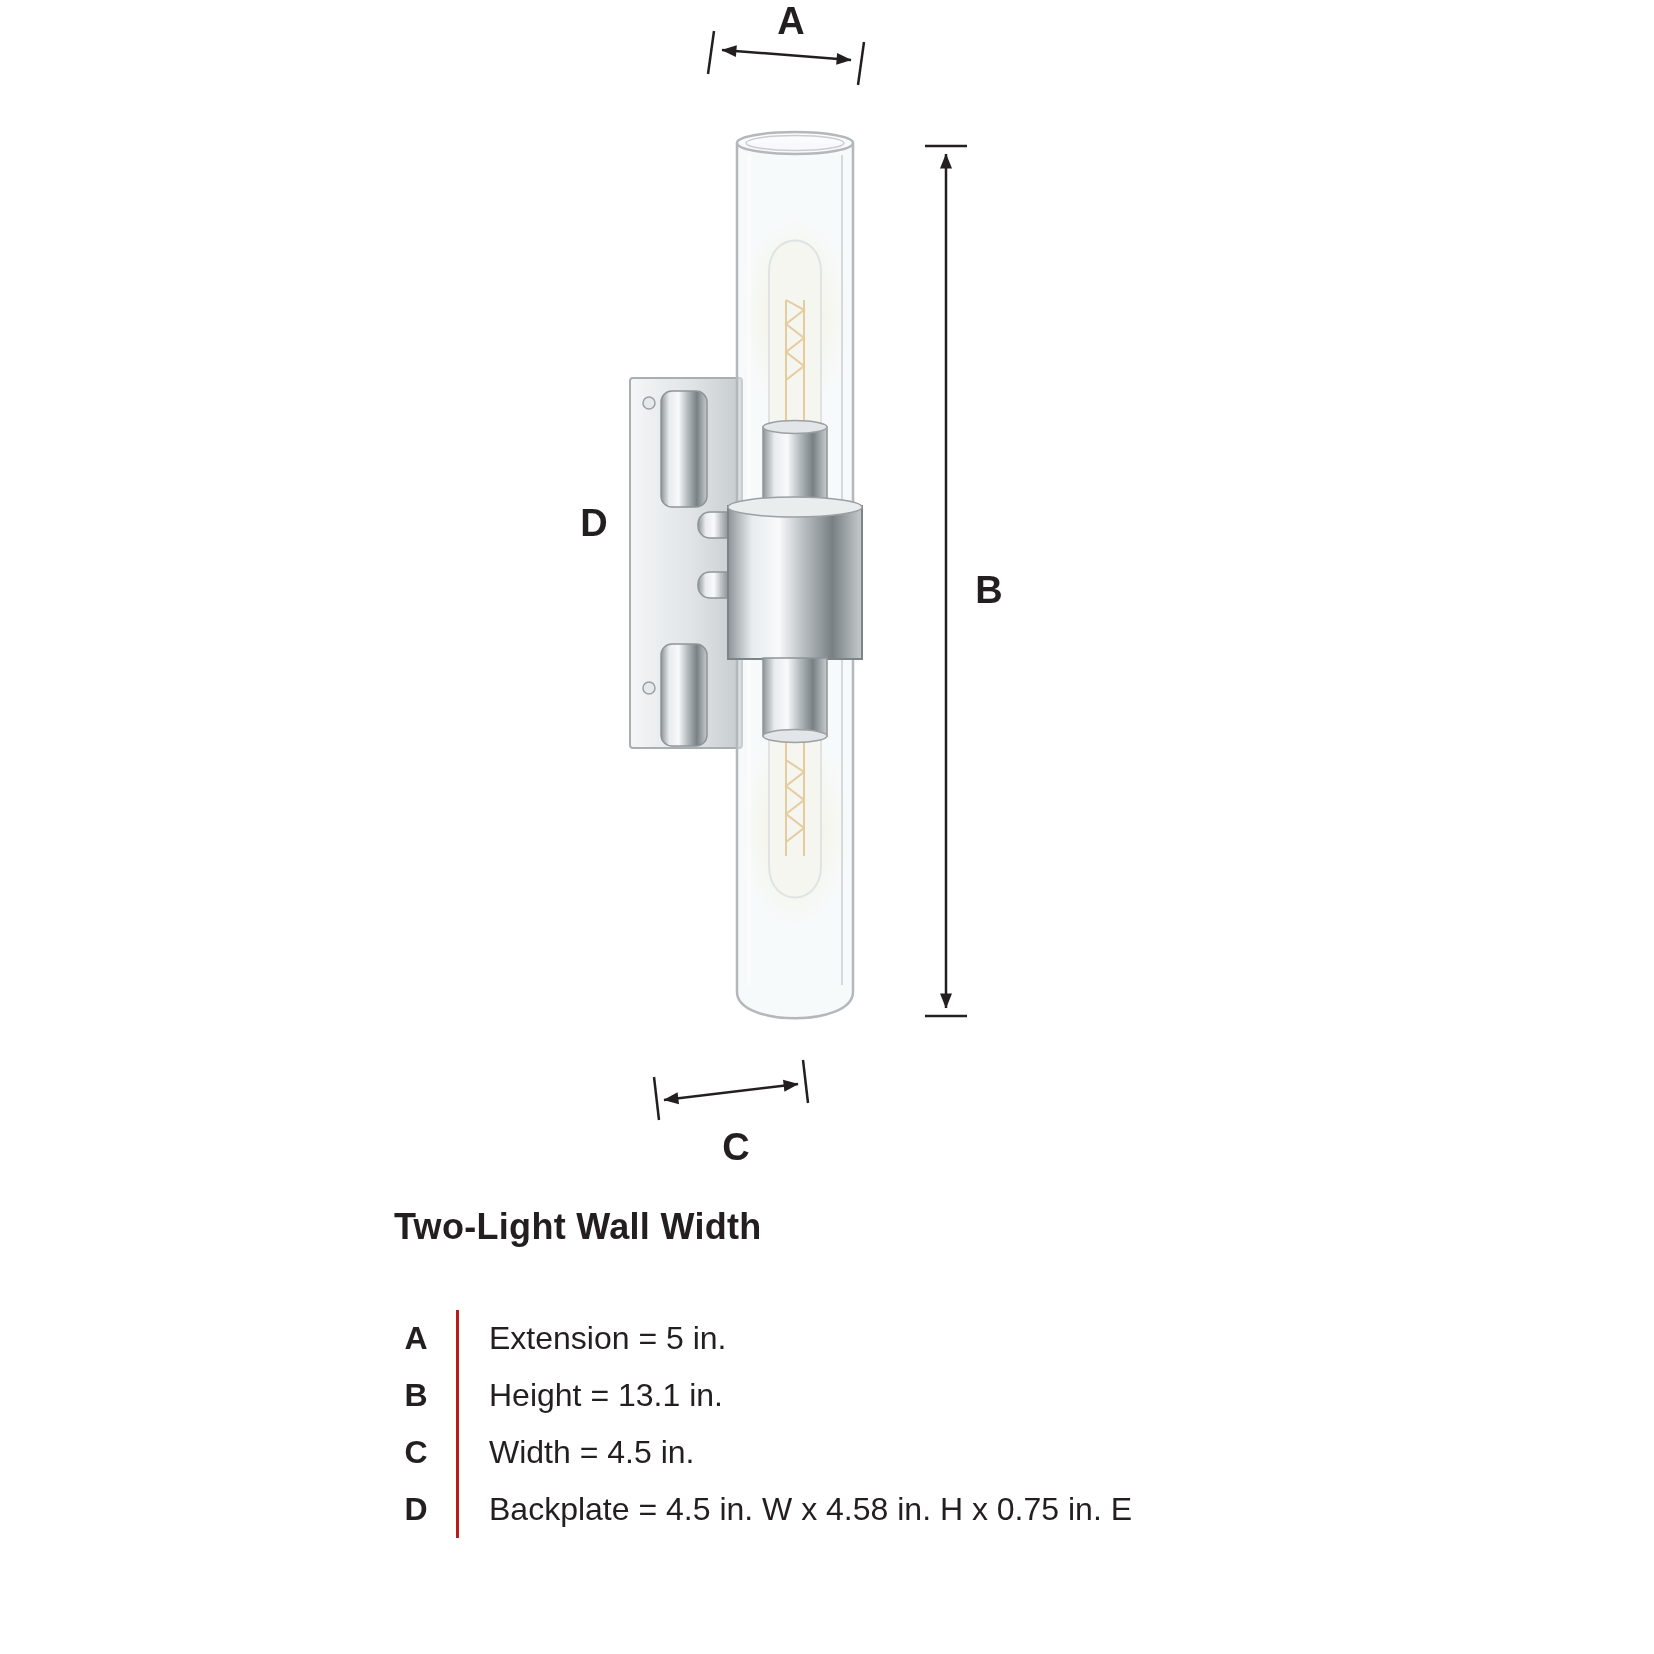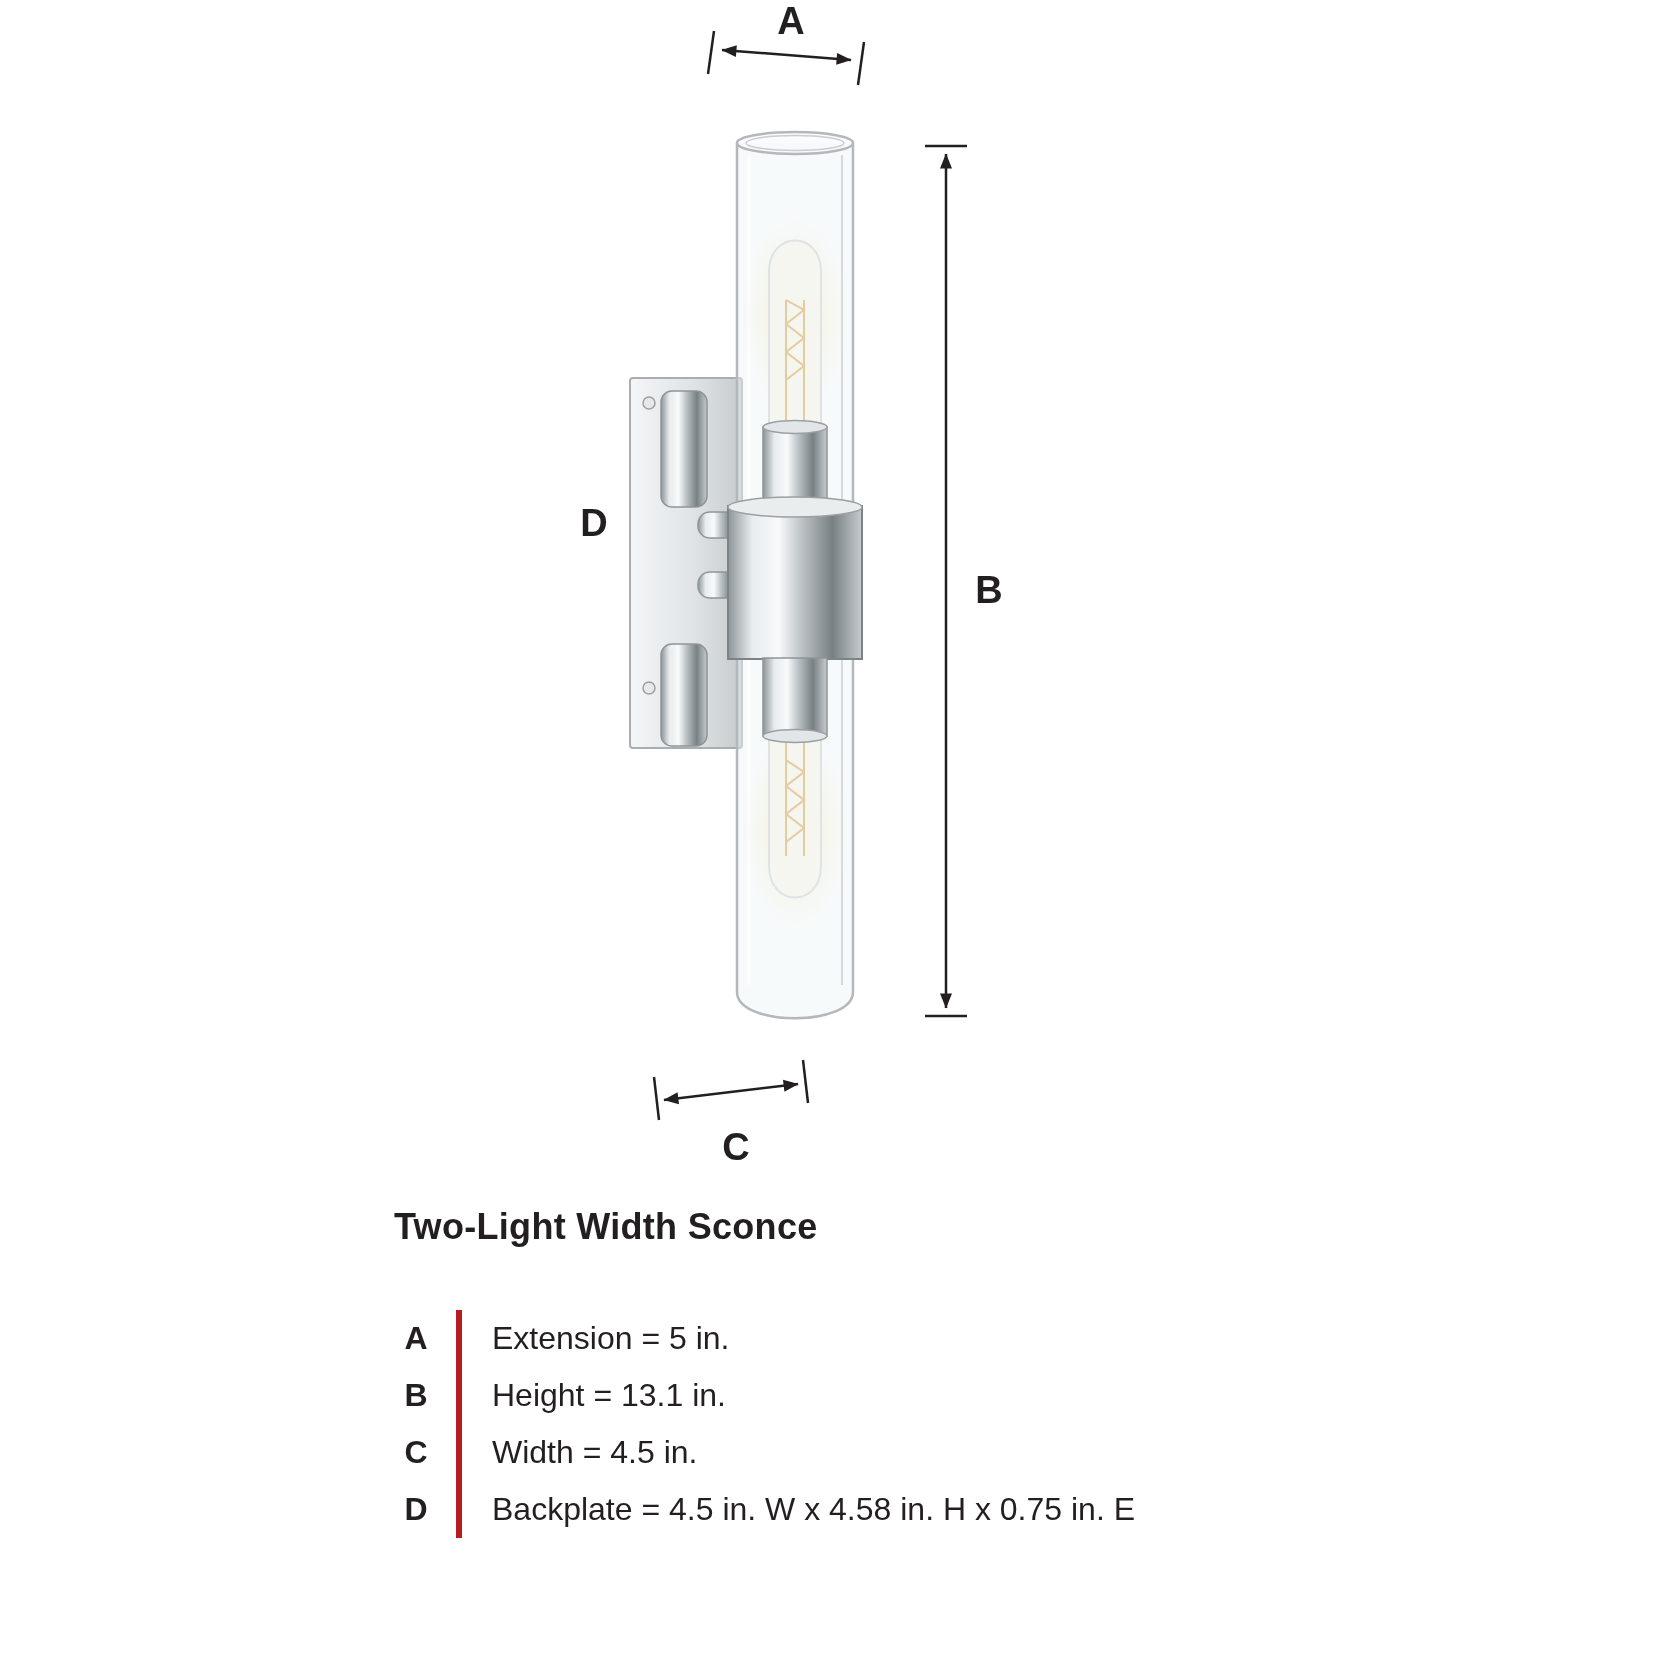--- a/index.html
+++ b/index.html
@@ -52,21 +52,21 @@
     width: 44px;
     margin-right: 18px;
     text-align: center;
     font-weight: bold;
     font-size: 32px;
     display: flex;
     align-items: center;
     justify-content: center;
   }
   .legend-desc {
-    border-left: 6px solid #b91c1c;
+    border-left: 3px solid #b91c1c;
     padding-left: 30px;
     font-size: 32px;
     display: flex;
     align-items: center;
   }
 </style>
 </head>
 <body>
 
 <div class="page">
@@ -168,21 +168,21 @@
       </g>
     </g>
 
     <text class="dim-label" x="791" y="34">A</text>
     <text class="dim-label" x="989" y="603">B</text>
     <text class="dim-label" x="736" y="1160">C</text>
     <text class="dim-label" x="594" y="536">D</text>
   </svg>
 
   <div class="legend">
-    <div class="legend-title">Two-Light Width Sconce</div>
+    <div class="legend-title">Two-Light Wall Width</div>
 
     <div class="legend-table">
       <div class="legend-row">
         <div class="legend-key">A</div>
         <div class="legend-desc">Extension = 5 in.</div>
       </div>
       <div class="legend-row">
         <div class="legend-key">B</div>
         <div class="legend-desc">Height = 13.1 in.</div>
       </div>

